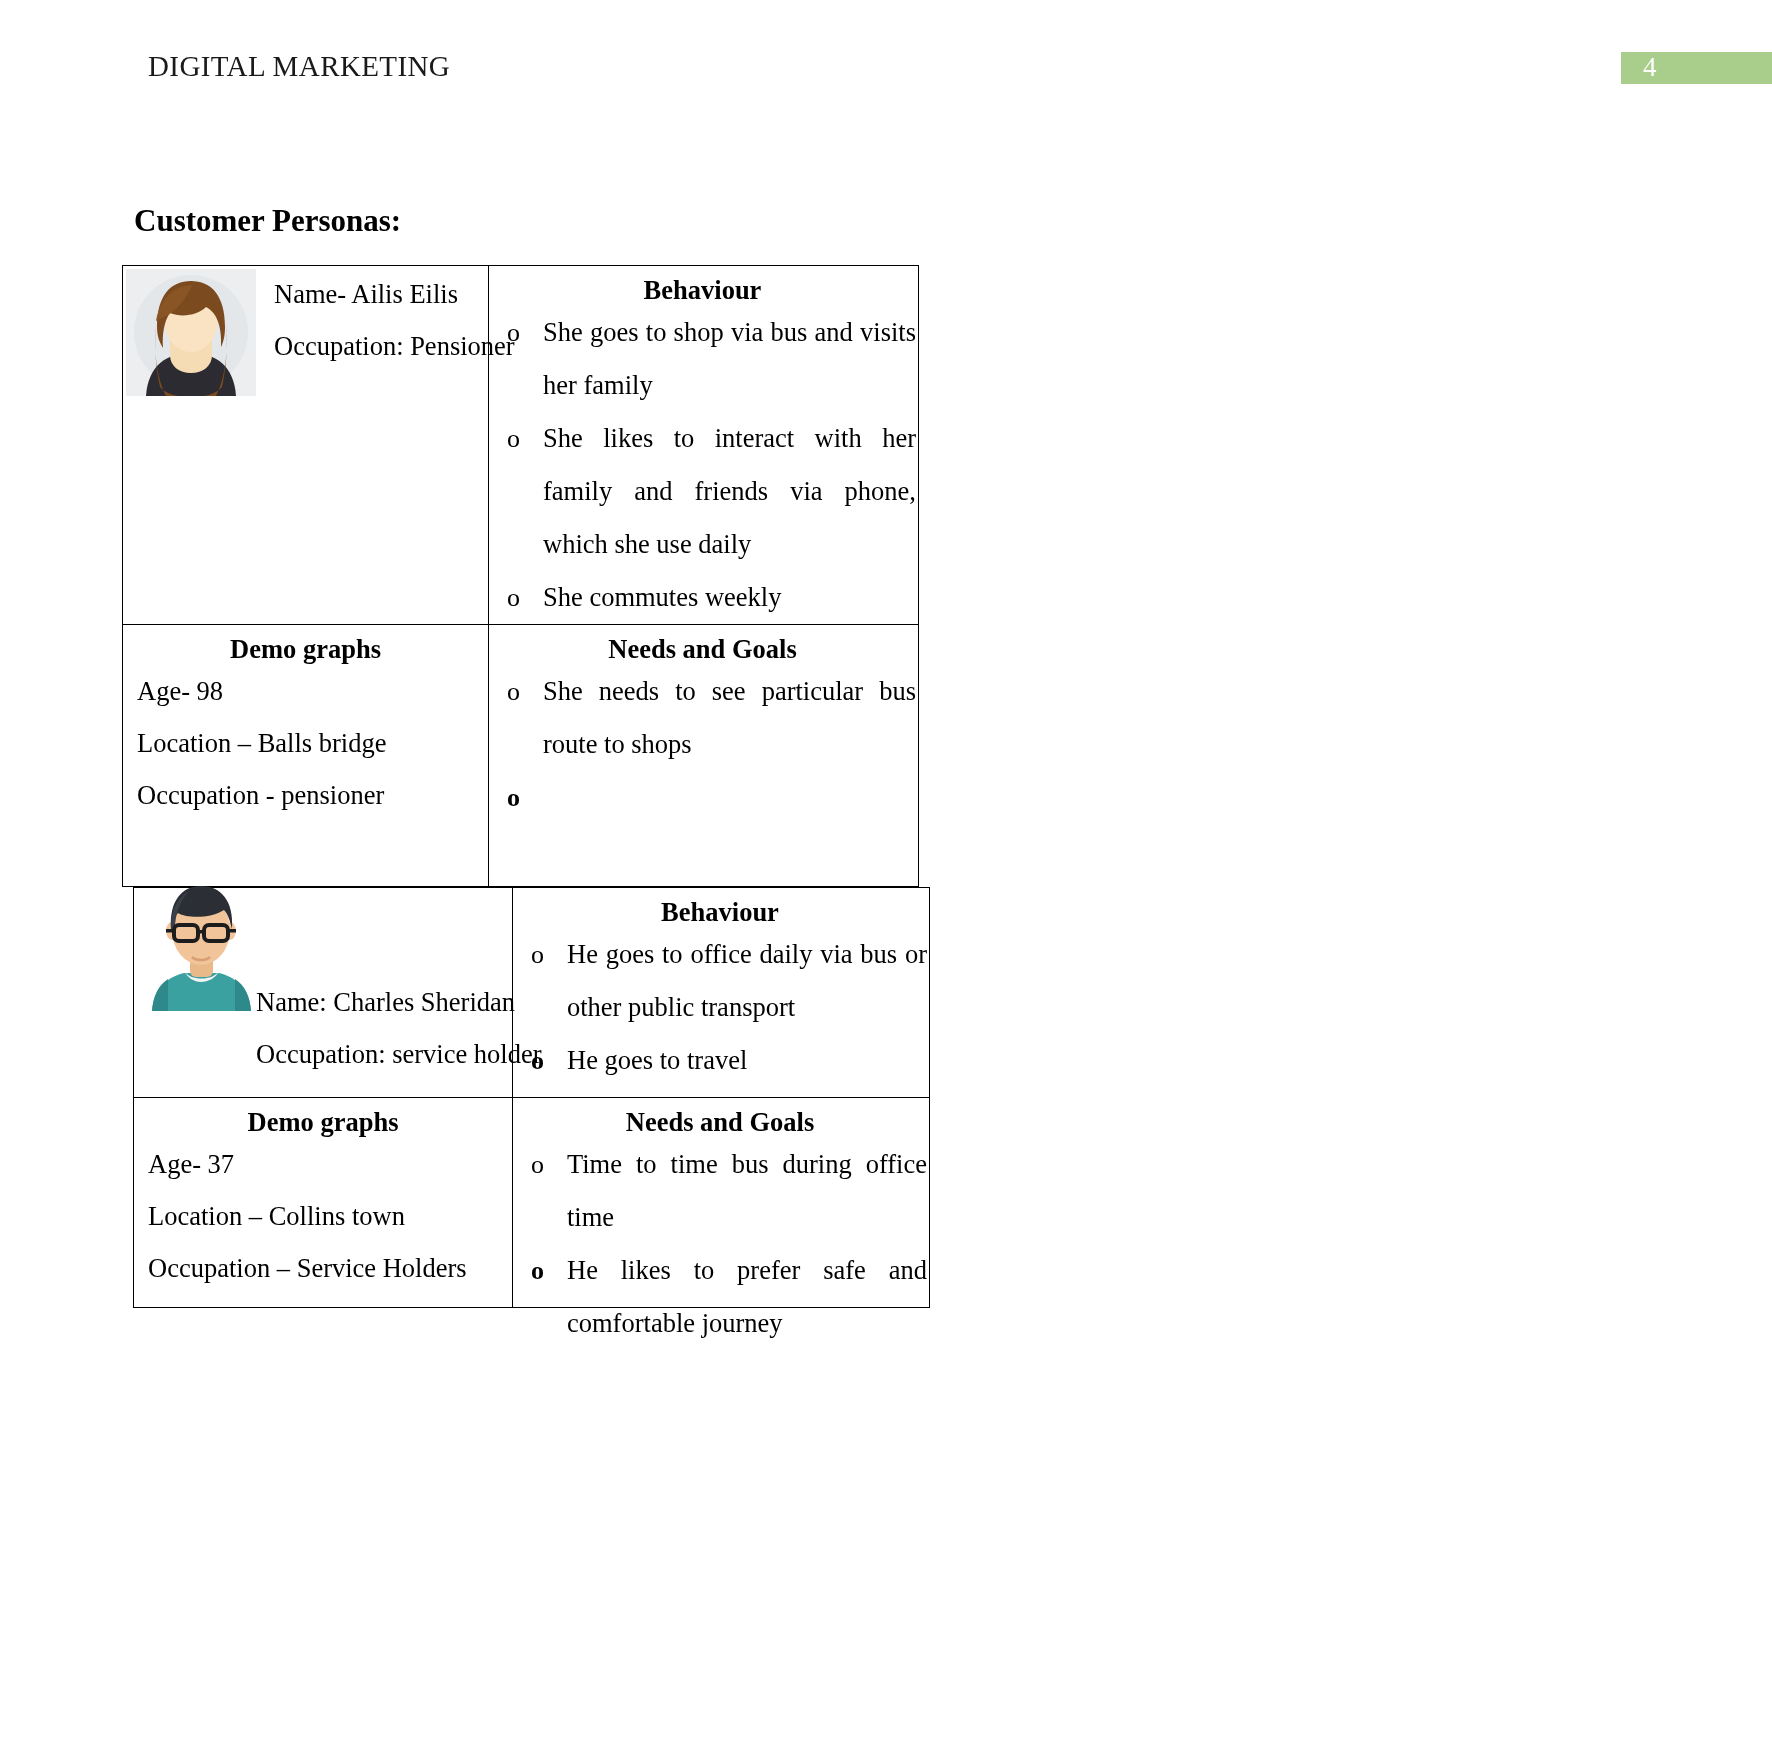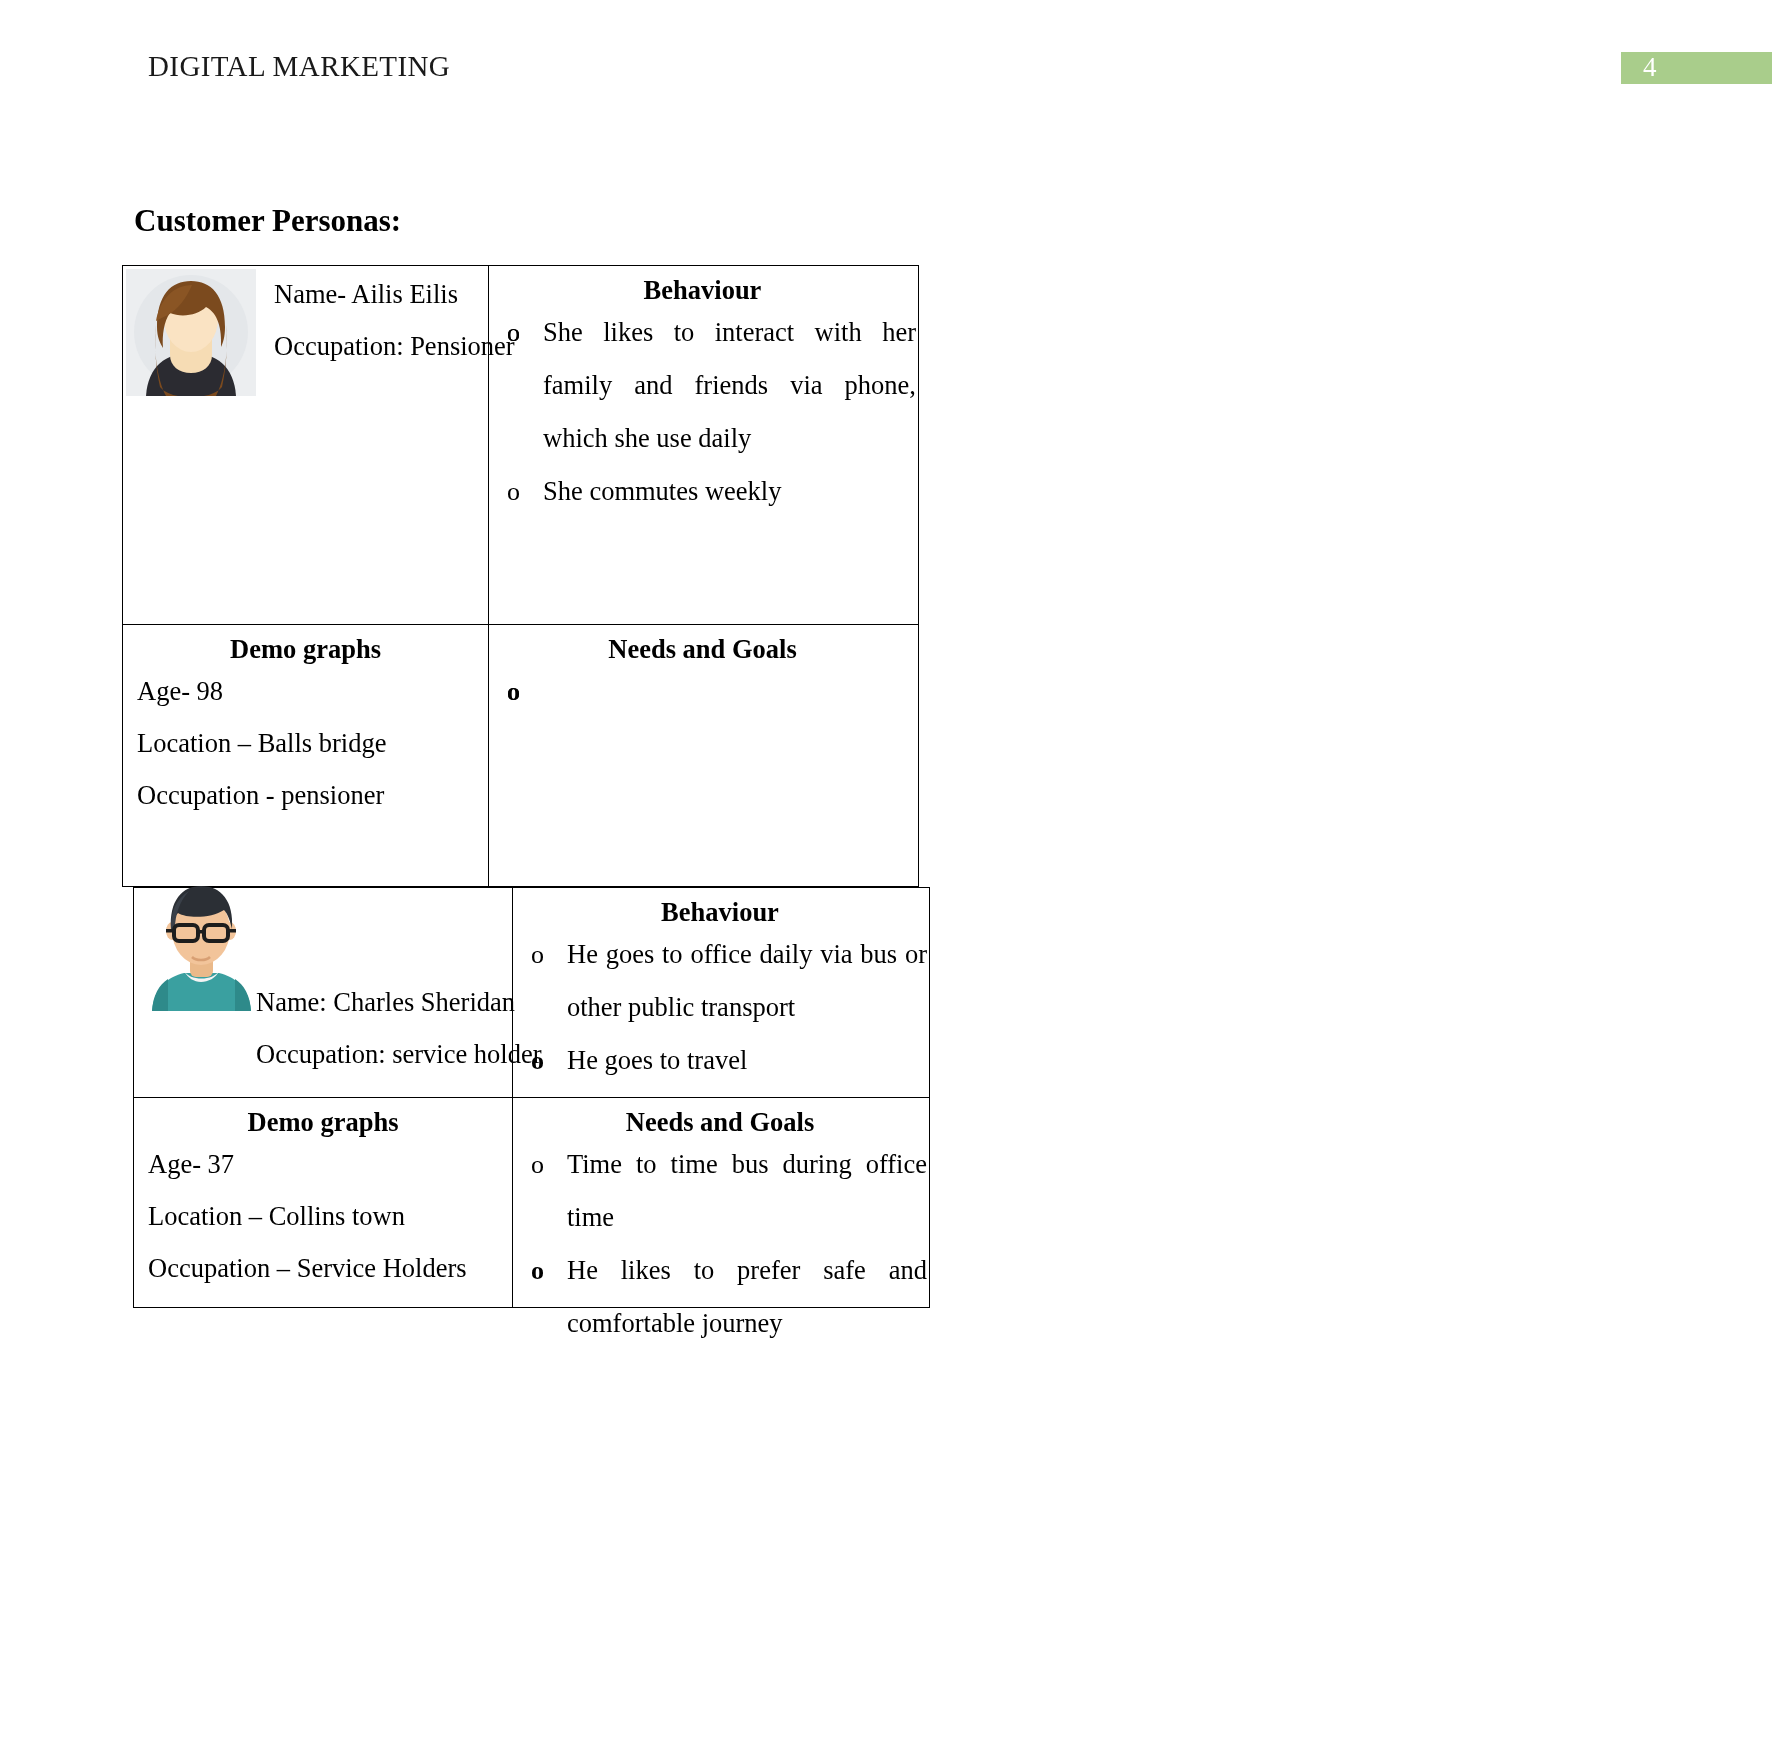--- a/index.html
+++ b/index.html
@@ -134,20 +134,21 @@
           <div class="nline">Name- Ailis Eilis</div>
           <div class="nline">Occupation: Pensioner</div>
         </div>
       </div>
 
       <div class="ptcell" id="t1-r1-right">
         <div class="cell-head">Behaviour</div>
         <ul class="blist">
           <li>
             <span class="mk">o</span>
+            <span class="txt">She goes to shop via bus and visits her family</span>
           </li>
           <li>
             <span class="mk">o</span>
             <span class="txt">She likes to interact with her family and friends via phone, which she use daily</span>
           </li>
           <li>
             <span class="mk">o</span>
             <span class="txt">She commutes weekly</span>
           </li>
         </ul>
@@ -162,20 +163,21 @@
           <div class="tline">Location – Balls bridge</div>
           <div class="tline">Occupation - pensioner</div>
         </div>
       </div>
 
       <div class="ptcell" id="t1-r2-right">
         <div class="cell-head">Needs and Goals</div>
         <ul class="blist">
           <li>
             <span class="mk">o</span>
+            <span class="txt">She needs to see particular bus route to shops</span>
           </li>
           <li>
             <span class="mk bold">o</span>
           </li>
         </ul>
       </div>
     </div>
   </div>
 
   <div class="persona-table" id="table2">

